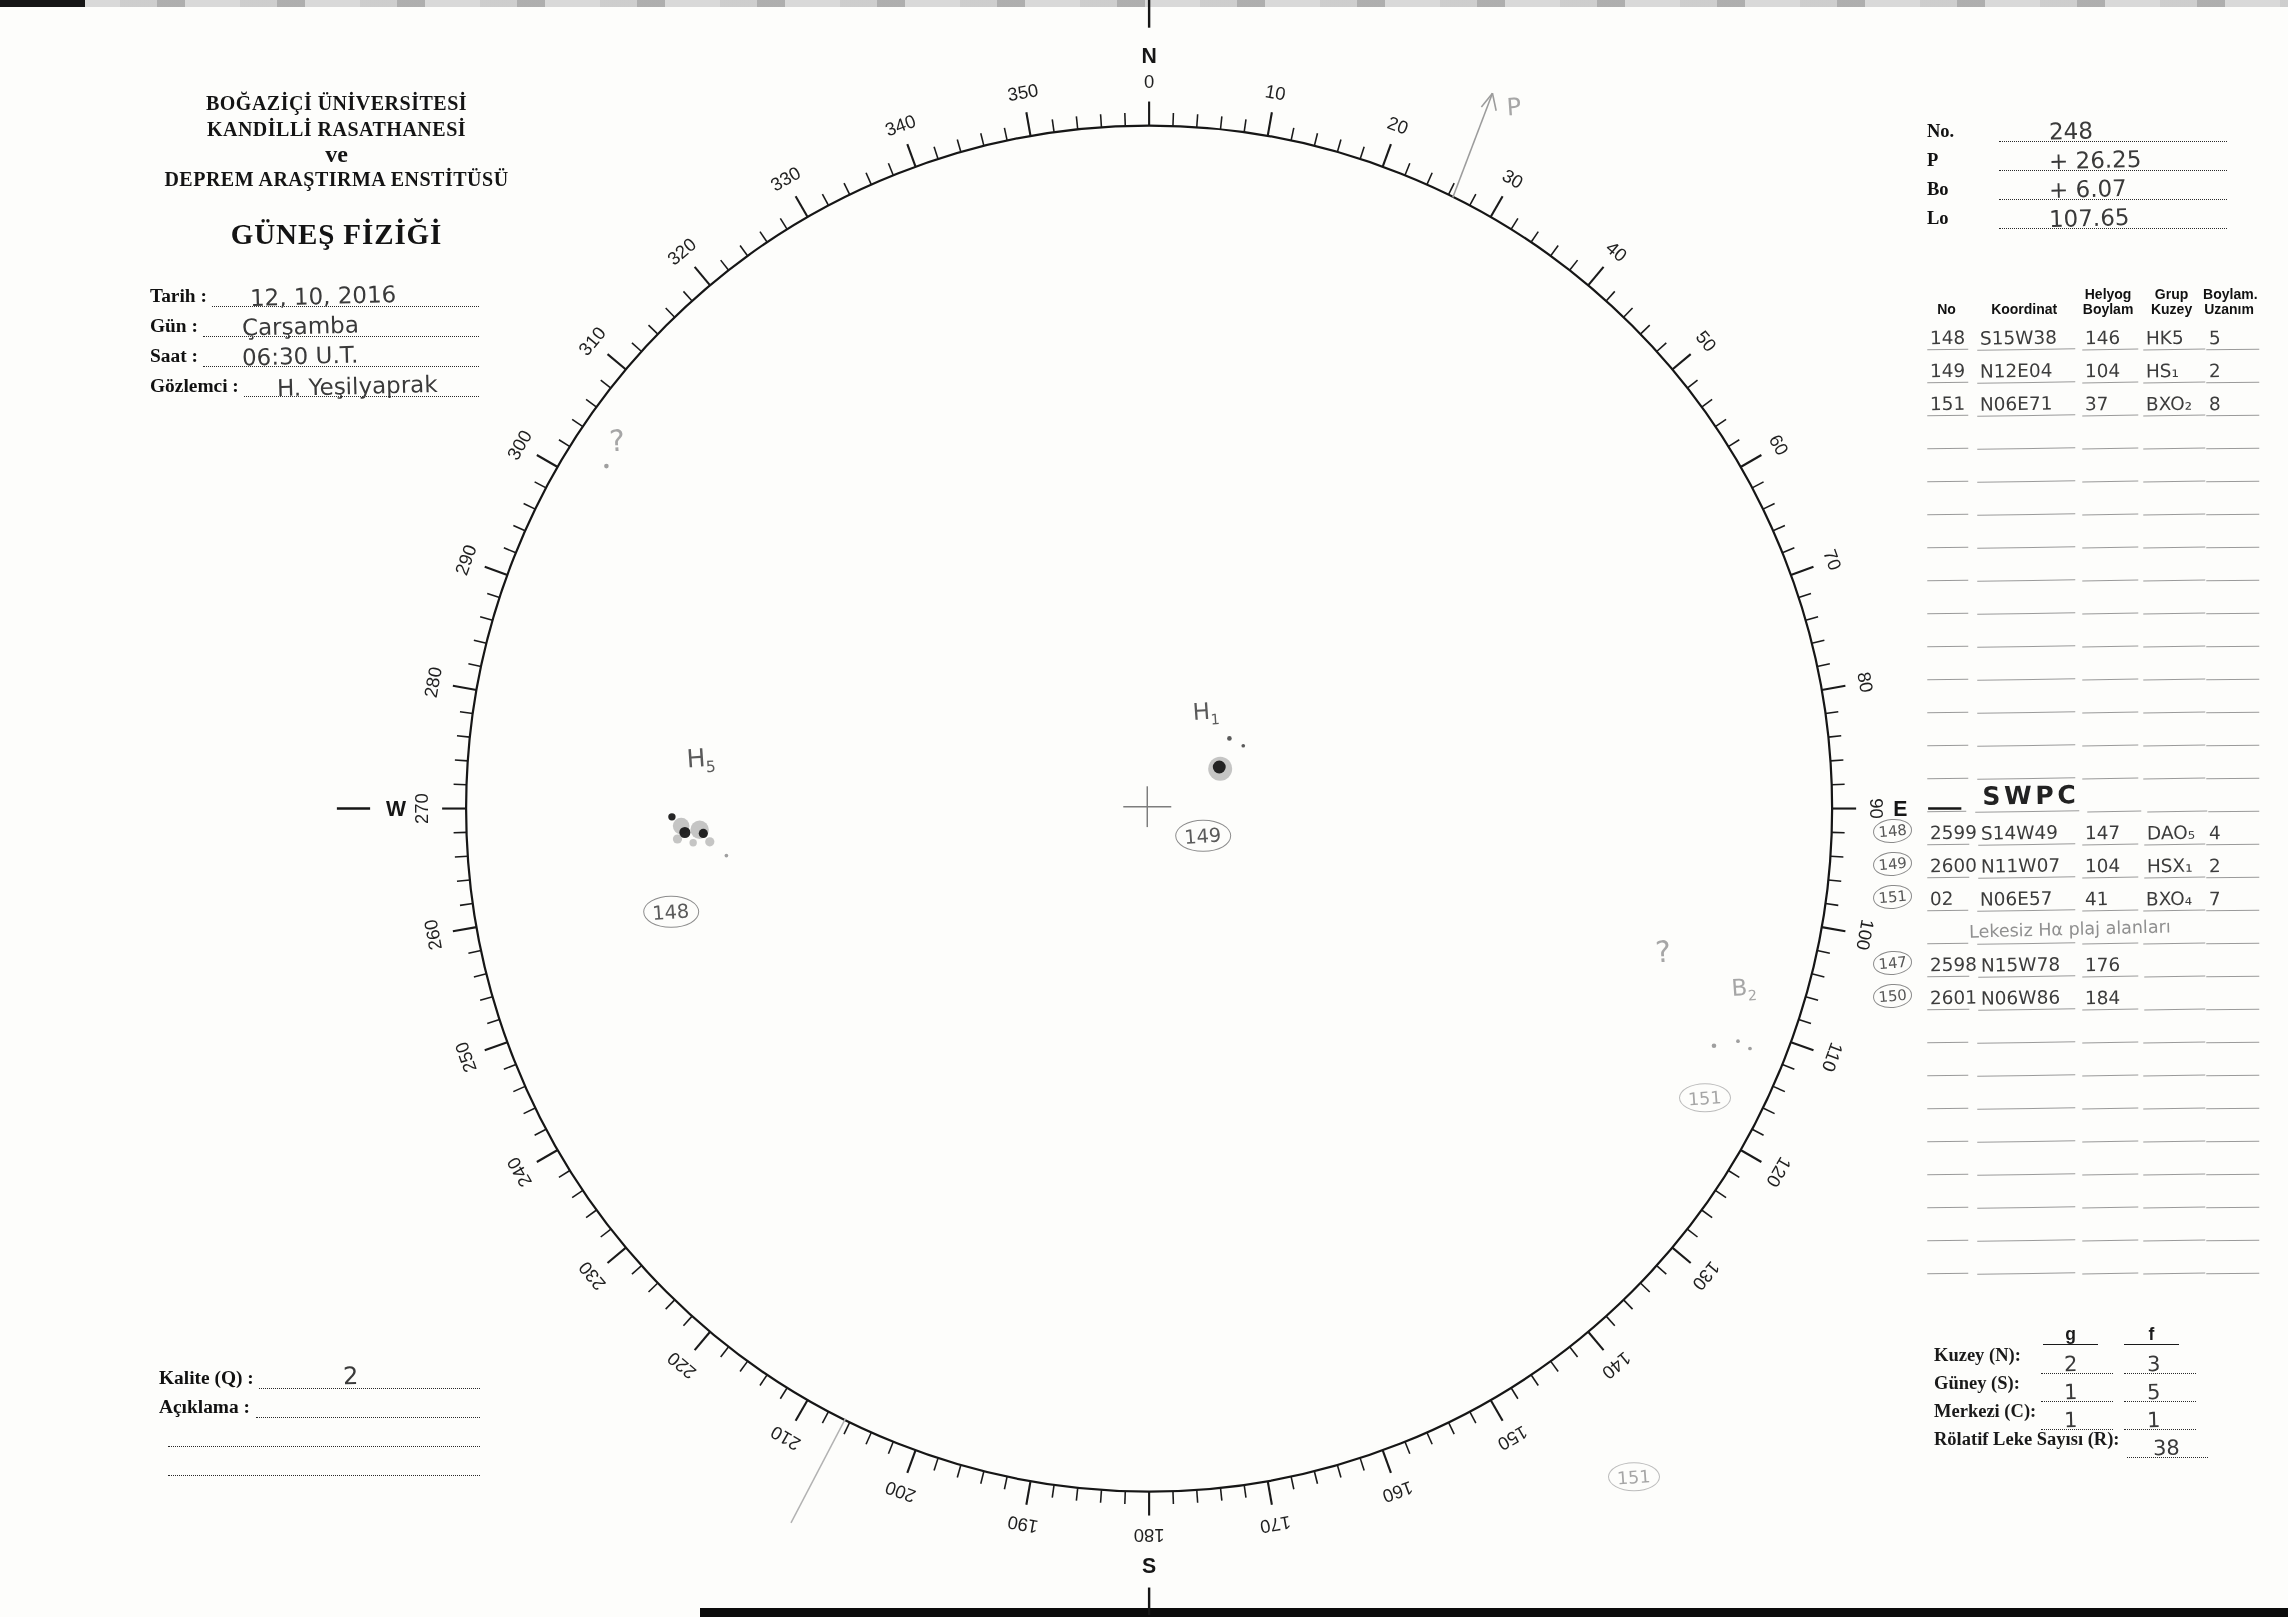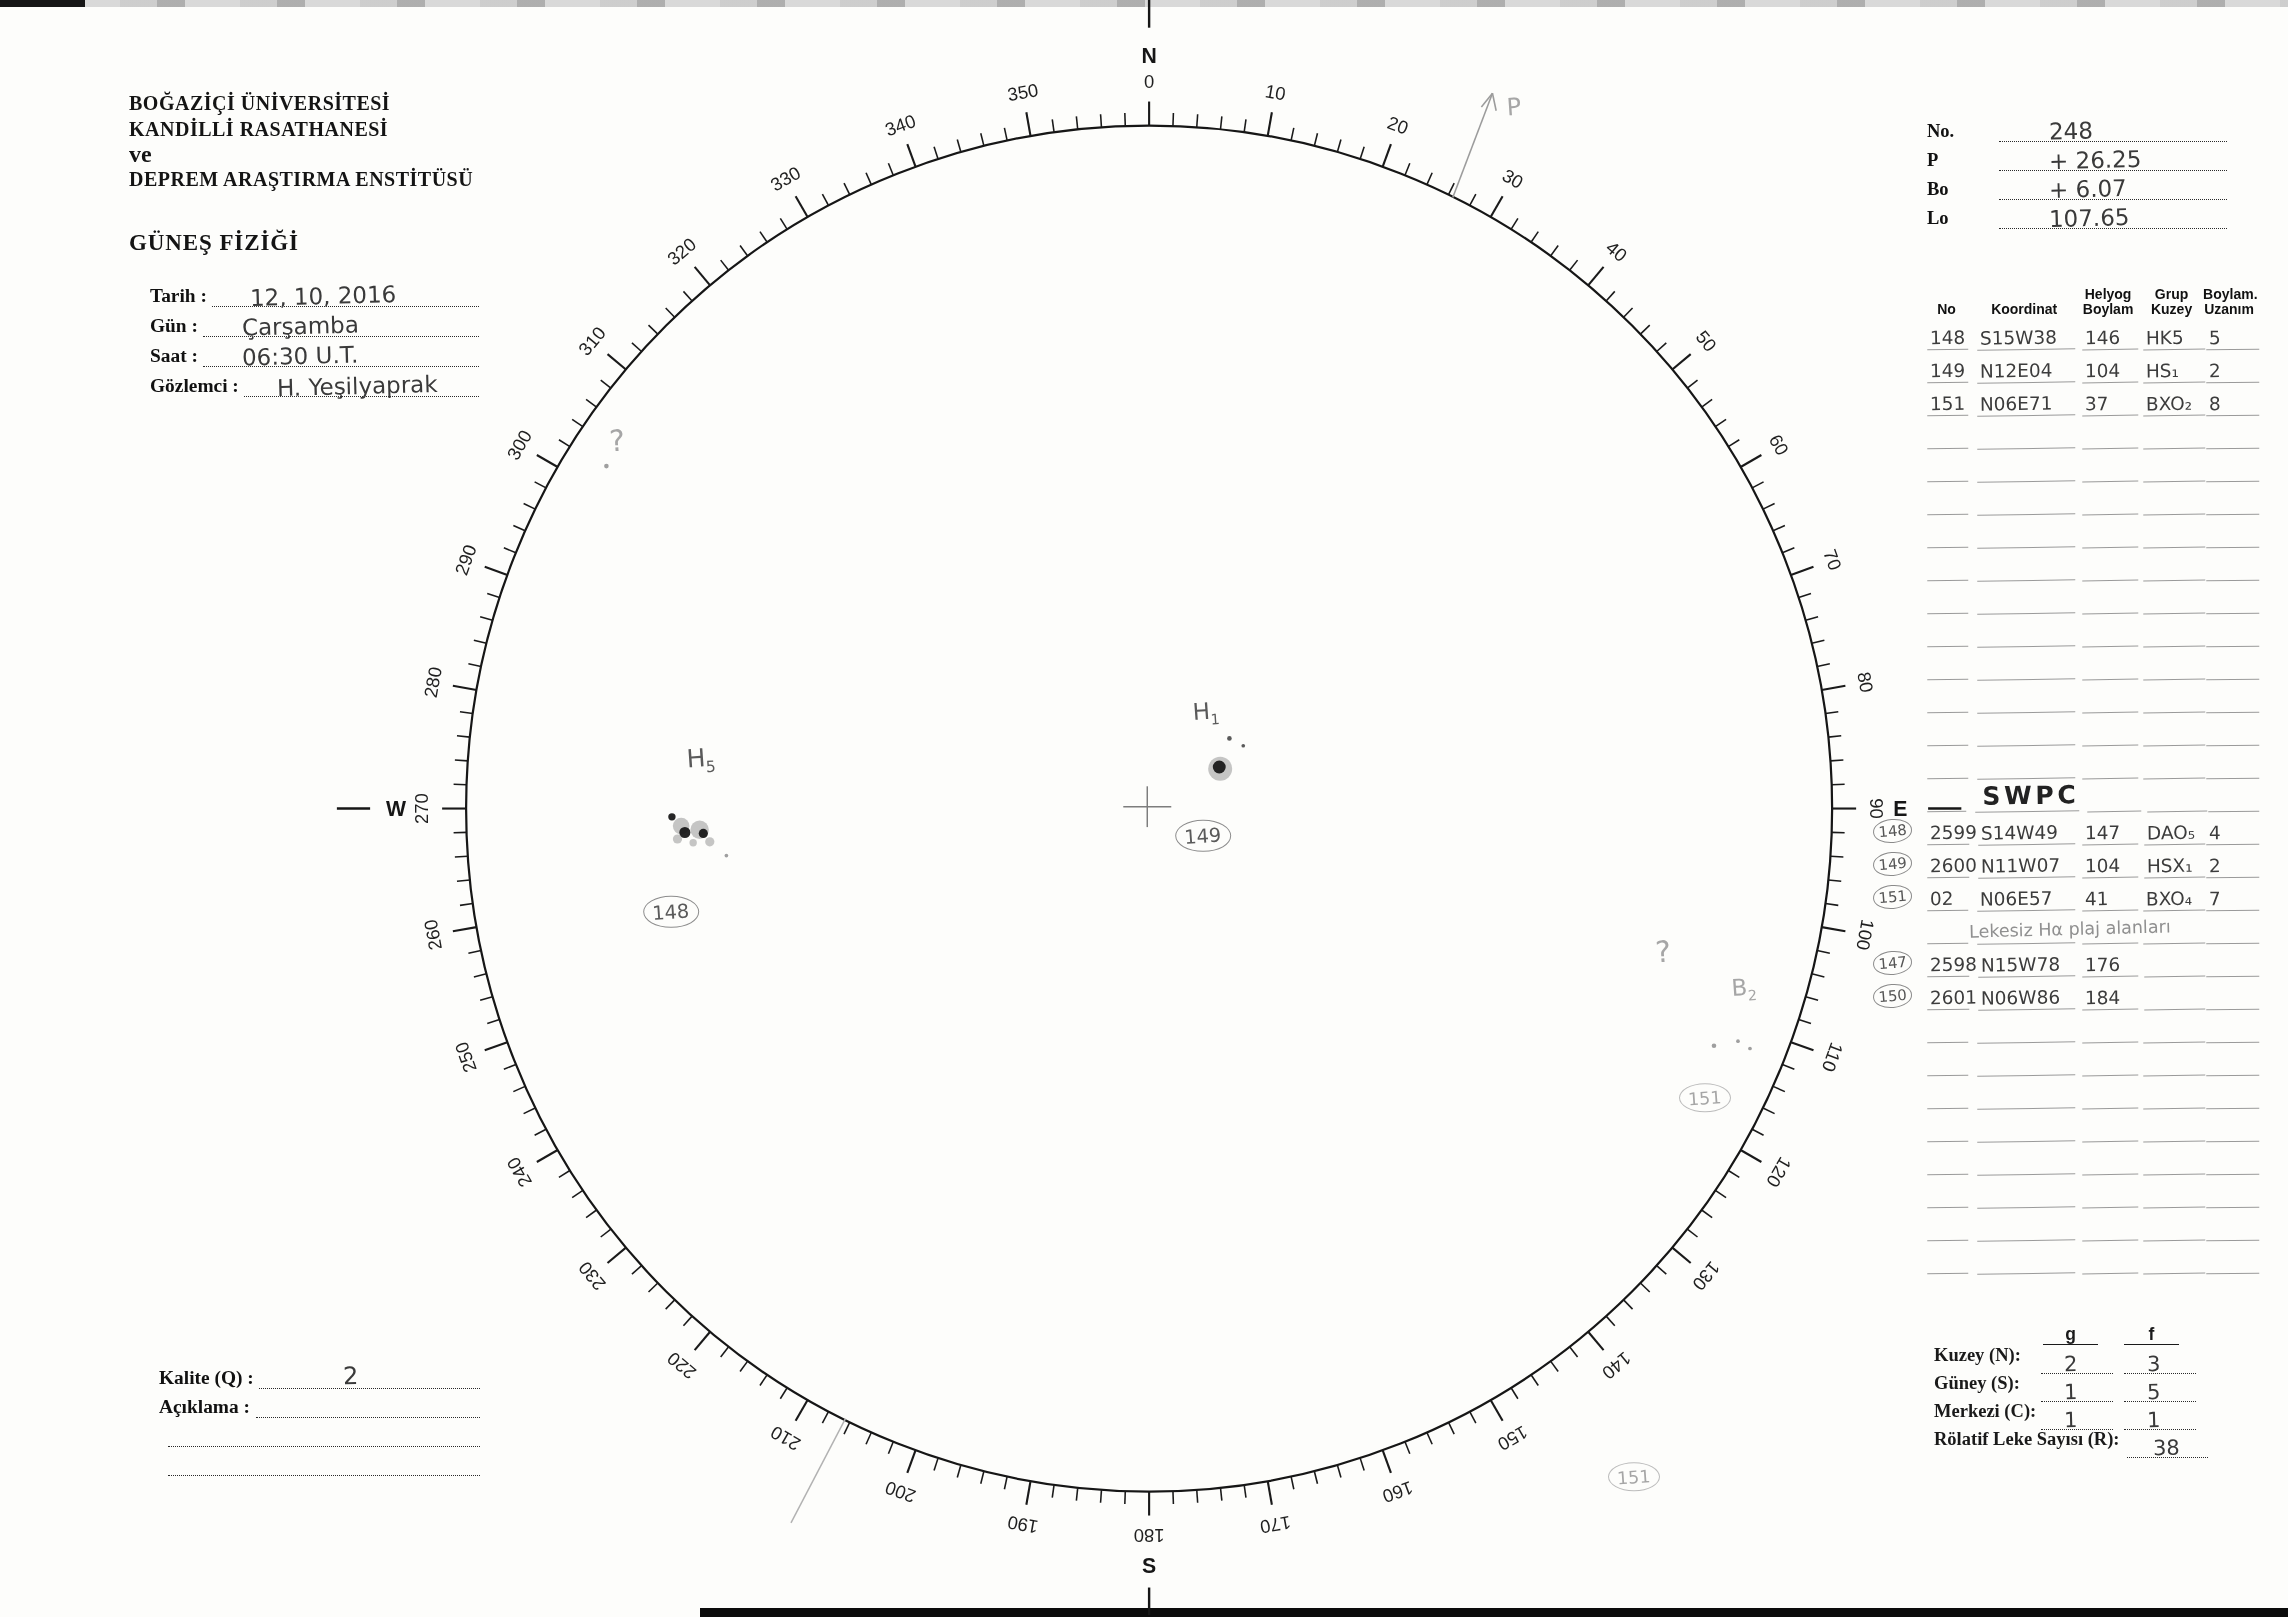--- a/index.html
+++ b/index.html
@@ -7,25 +7,25 @@
     width:2289px; height:1618px; position:relative;
     background:#fdfdfb; overflow:hidden;
     font-family:"Liberation Sans", sans-serif; color:#1a1a1a;
   }
   
   .scan-top { position:absolute; left:0; top:0; width:2289px; height:6.5px;
     background:repeating-linear-gradient(90deg,#c2c2c2 0 37px,#9b9b9b 37px 65px,#d0d0d0 65px 120px); opacity:.8; }
   .scan-top-corner { position:absolute; left:0; top:0; width:85px; height:7.4px; background:#161616; }
   .scan-bottom { position:absolute; left:700px; top:1608px; width:1589px; height:10px; background:#0b0b0b; }
   
-  .letterhead { position:absolute; left:129px; top:90px; width:415px; 
+  .letterhead { position:absolute; left:129px; top:90px; width:415px; text-align:center;
     font-family:"Liberation Serif", serif; font-weight:bold; color:#141414; }
   .lh-line { font-size:20px; line-height:26px; letter-spacing:0.5px; }
   .lh-ve { font-size:24px; line-height:24px; }
-  .lh-title { margin-top:38px; font-size:23px; letter-spacing:0.9px; }
+  .lh-title { margin-top:26px; font-size:29px; letter-spacing:0.9px; }
   
   .form-row { display:flex; align-items:flex-end; }
   .form-label { font-family:"Liberation Serif", serif; font-weight:bold; font-size:19.4px; white-space:nowrap; color:#111; }
   .dotline { flex:1; border-bottom:1.8px dotted #2a2a2a; position:relative; margin-left:5.5px; }
   .hw { font-family:"DejaVu Sans", sans-serif; color:#3a3a3a; }
   .hw-val { position:absolute; bottom:-2.8px; white-space:nowrap; transform:rotate(-1.5deg); }
   .obs-block { position:absolute; left:150px; top:277px; width:329px; }
   .obs-block .form-row { height:30px; }
   .obs-block .hw-val { left:14%; font-size:23px; }
   .eph-block { position:absolute; left:1927px; top:113px; width:300px; }

